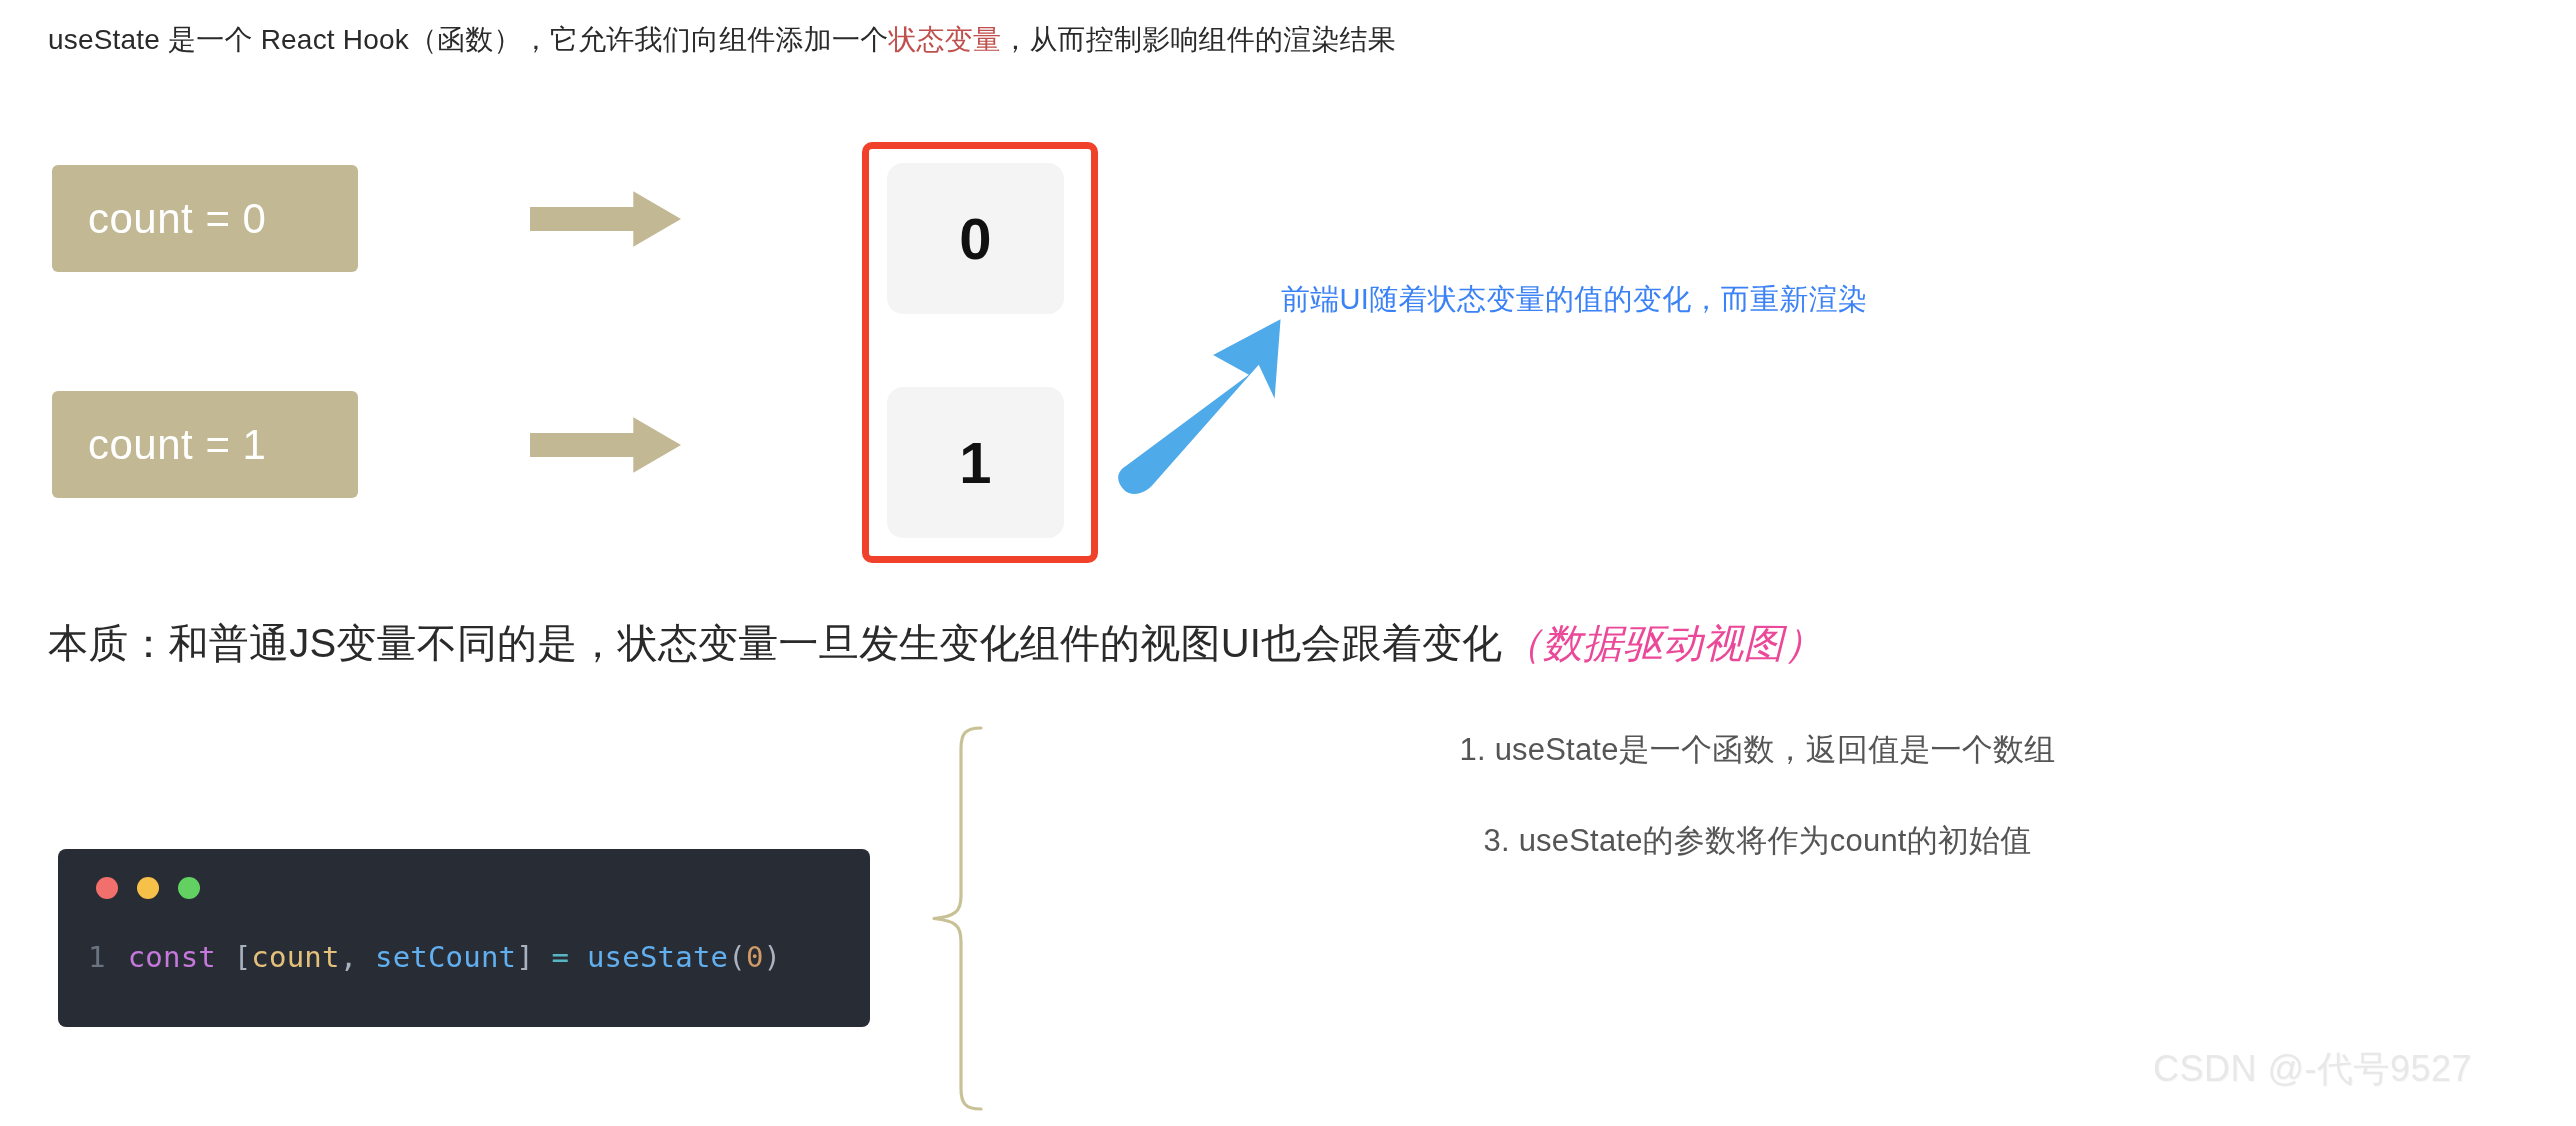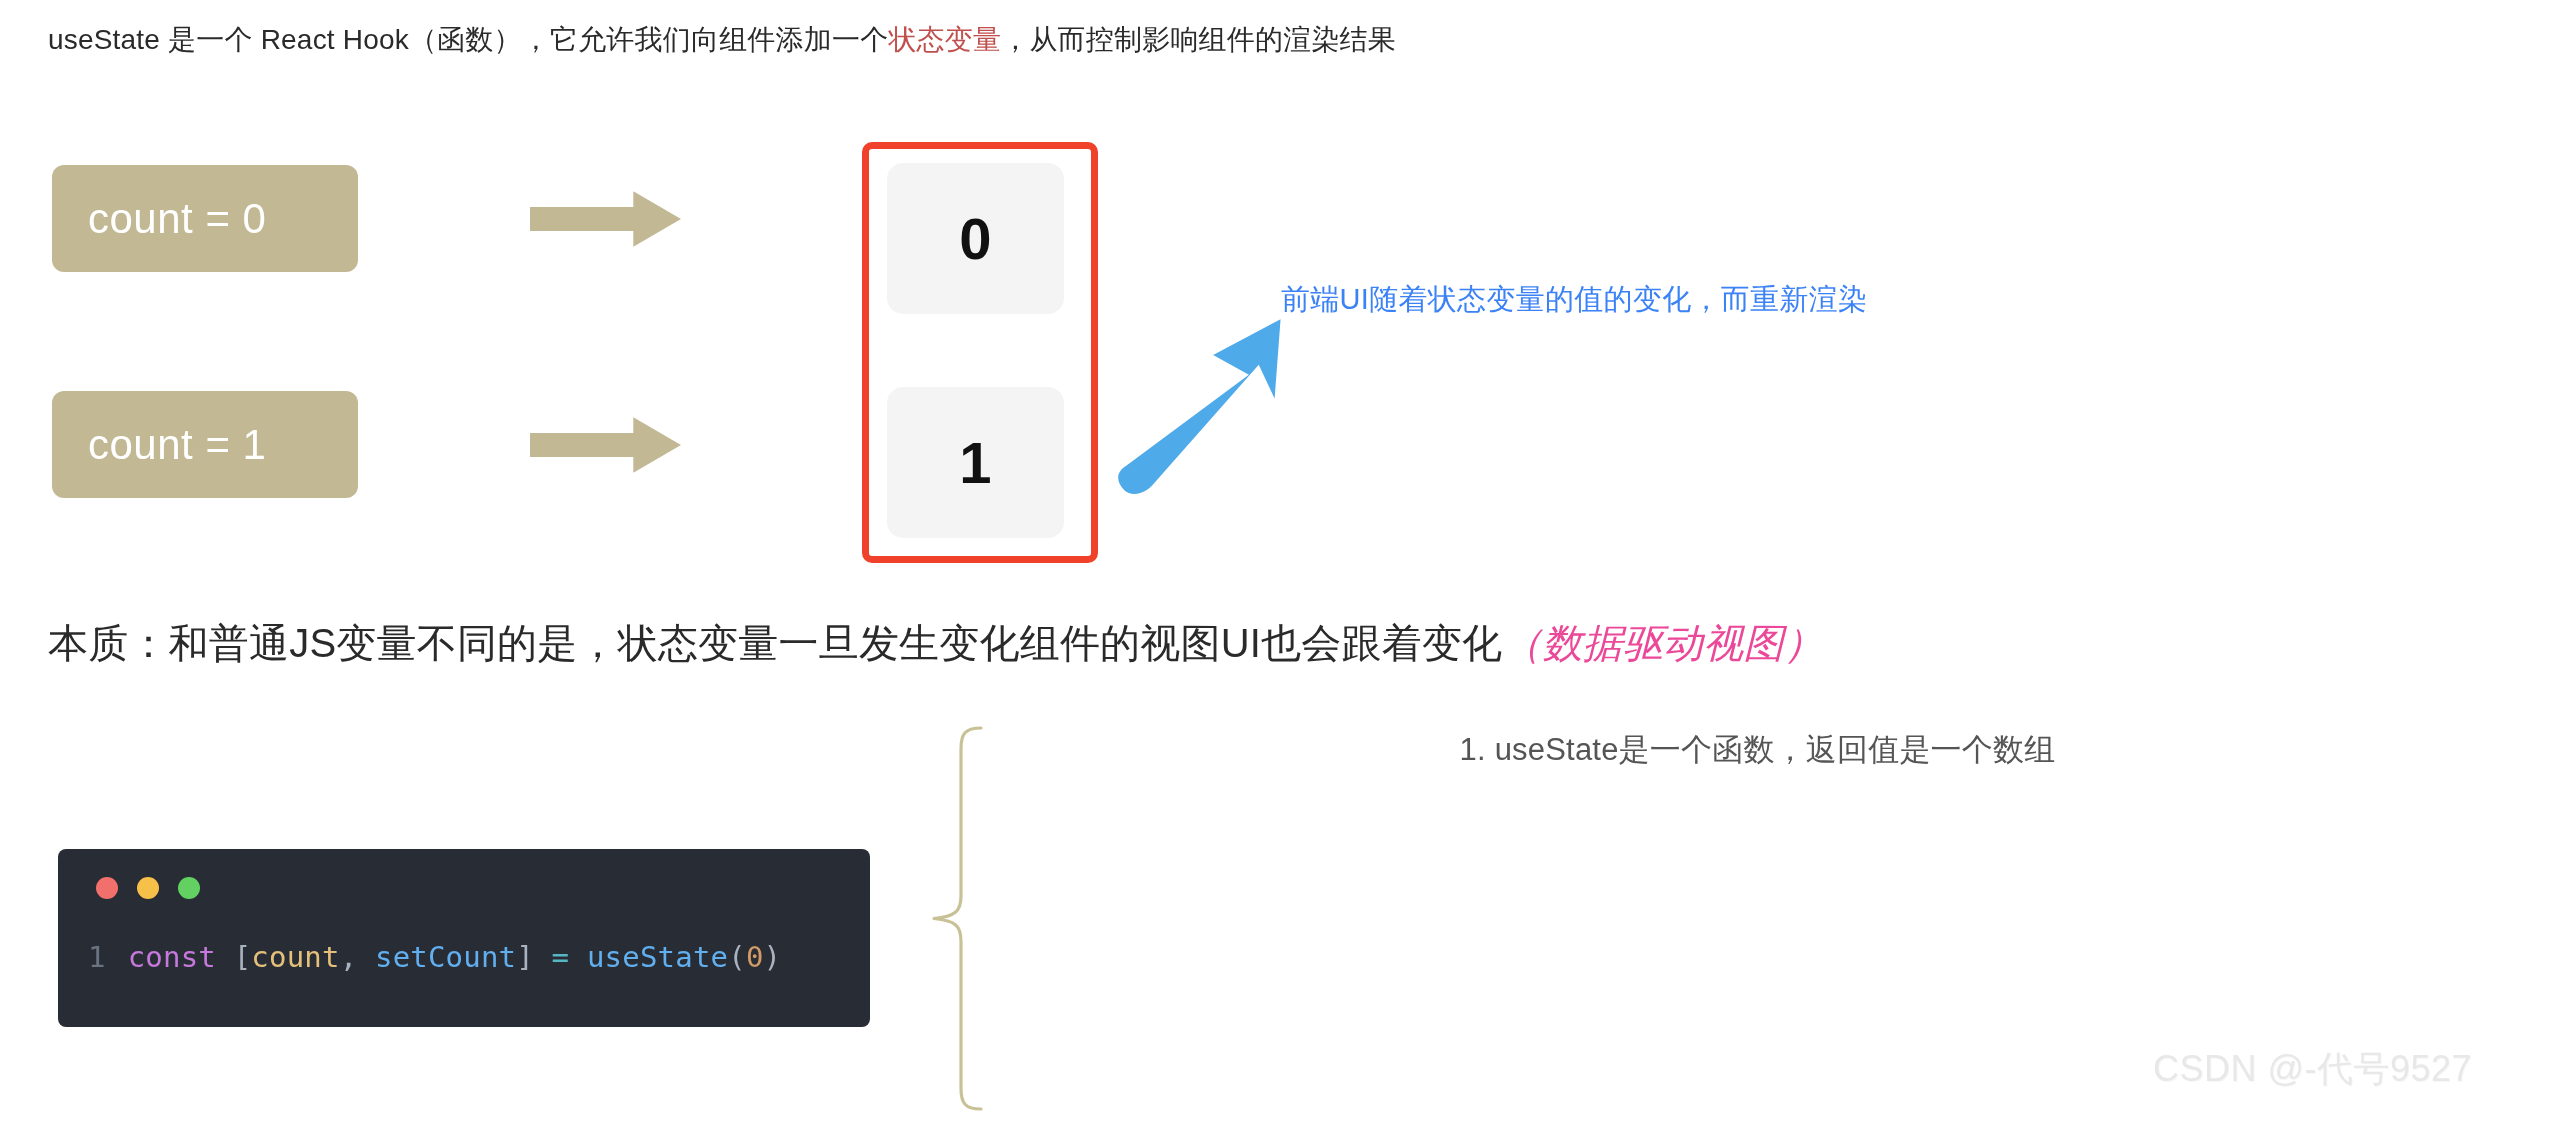--- a/index.html
+++ b/index.html
@@ -28,21 +28,21 @@
     white-space: nowrap;
     letter-spacing: 0.2px;
   }
   #headline .hl-red { color: #c0504d; }
 
   
   .count-box {
     width: 306px;
     height: 107px;
     background: #c2b894;
-    border-radius: 12px;
+    border-radius: 6px;
     display: flex;
     align-items: center;
     padding-left: 36px;
     box-sizing: border-box;
     color: #ffffff;
     font-size: 42px;
     letter-spacing: 0.5px;
   }
   #count-box-0 { left: 52px; top: 165px; }
   #count-box-1 { left: 52px; top: 391px; }
@@ -220,16 +220,17 @@
   </div>
   <div id="code-line"><span class="ln">1</span><span class="tok-kw">const</span> <span class="tok-punct">[</span><span class="tok-var">count</span><span class="tok-punct">, </span><span class="tok-fn">setCount</span><span class="tok-punct">]</span> <span class="tok-op">=</span> <span class="tok-fn">useState</span><span class="tok-punct">(</span><span class="tok-num">0</span><span class="tok-punct">)</span></div>
 </div>
 
 <svg class="abs" id="list-brace" viewBox="0 0 52 390" preserveAspectRatio="none">
   <path d="M50 3 C34 3 30 9 30 24 L30 172 C30 188 24 193 3 195 C24 197 30 202 30 218 L30 366 C30 381 34 387 50 387" fill="none" stroke="#c9c196" stroke-width="3.2" stroke-linecap="round" stroke-linejoin="round"></path>
 </svg>
 
 <div class="abs" id="notes-list">
   <div class="note-item">1. useState是一个函数，返回值是一个数组</div>
+  <div class="note-item">3. useState的参数将作为count的初始值</div>
 </div>
 
 <div class="abs" id="watermark">CSDN @-代号9527</div>
 
 
 </body></html>

